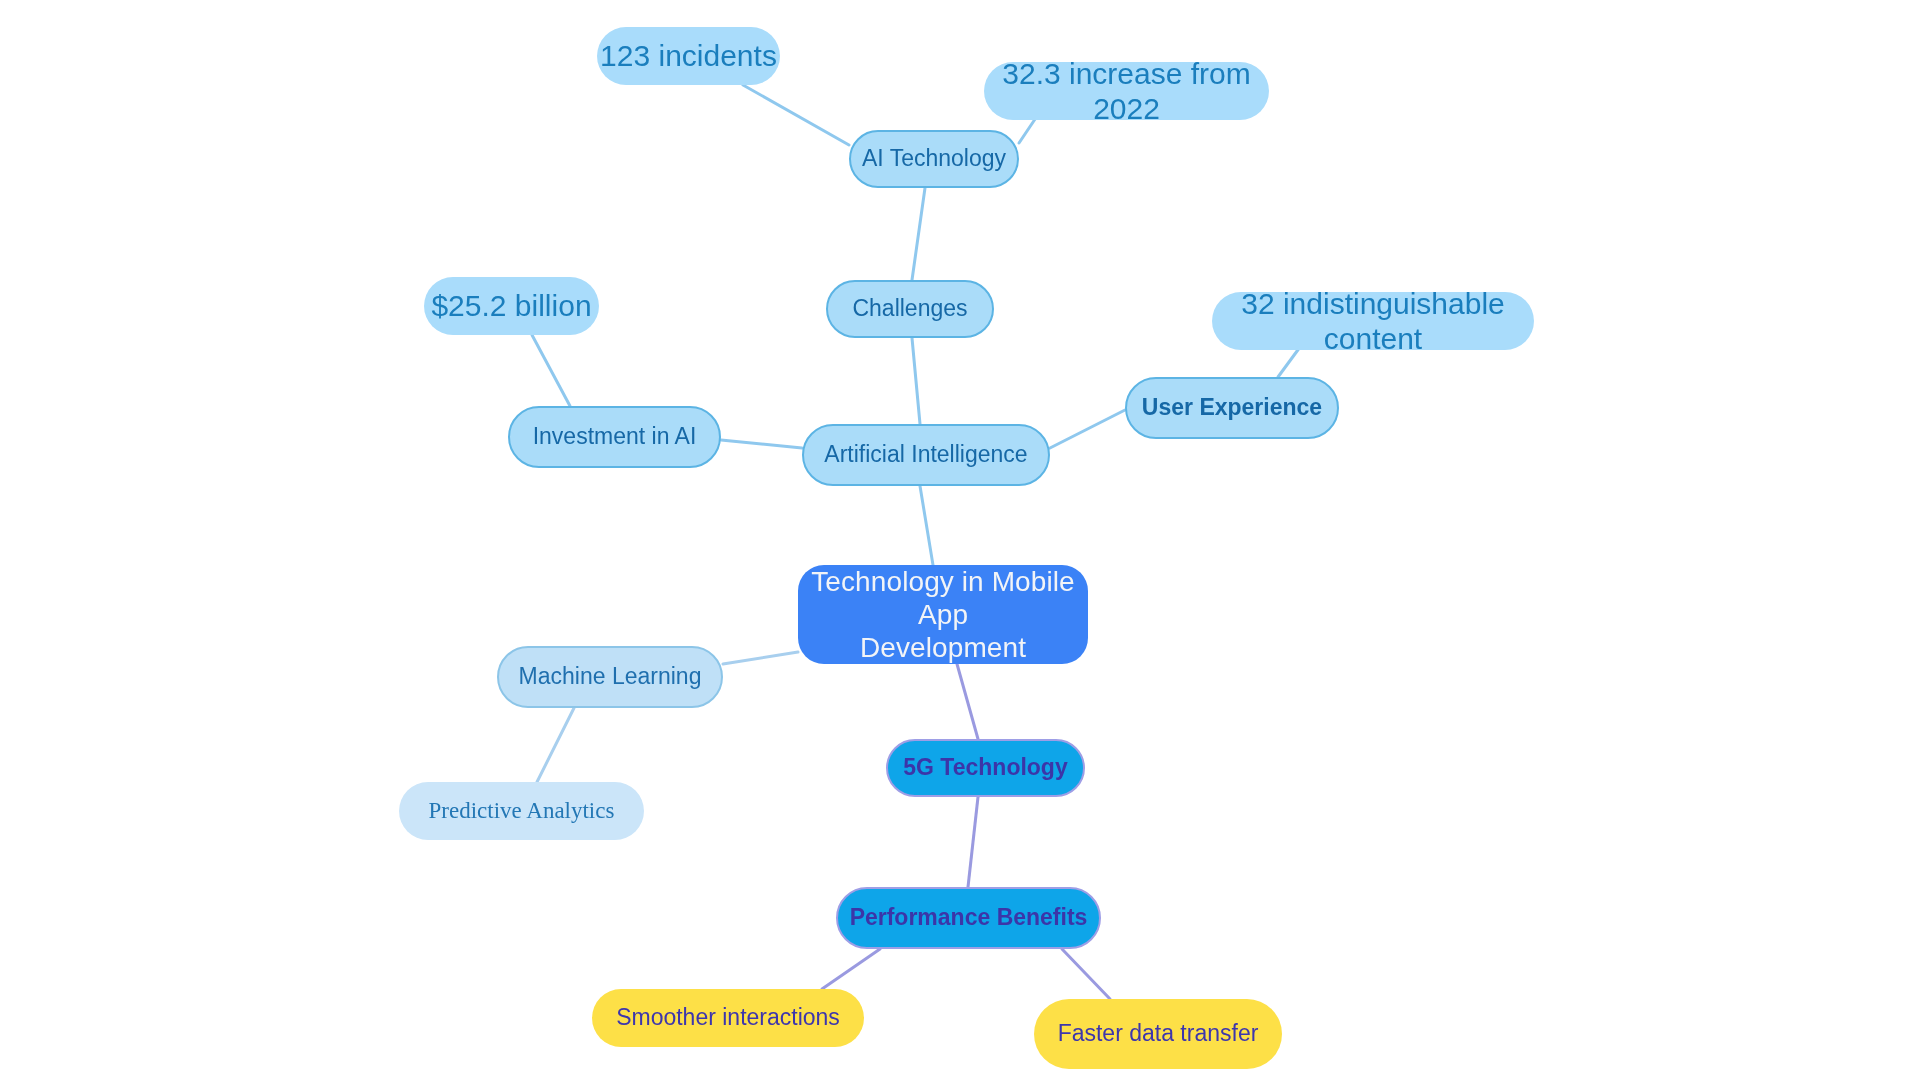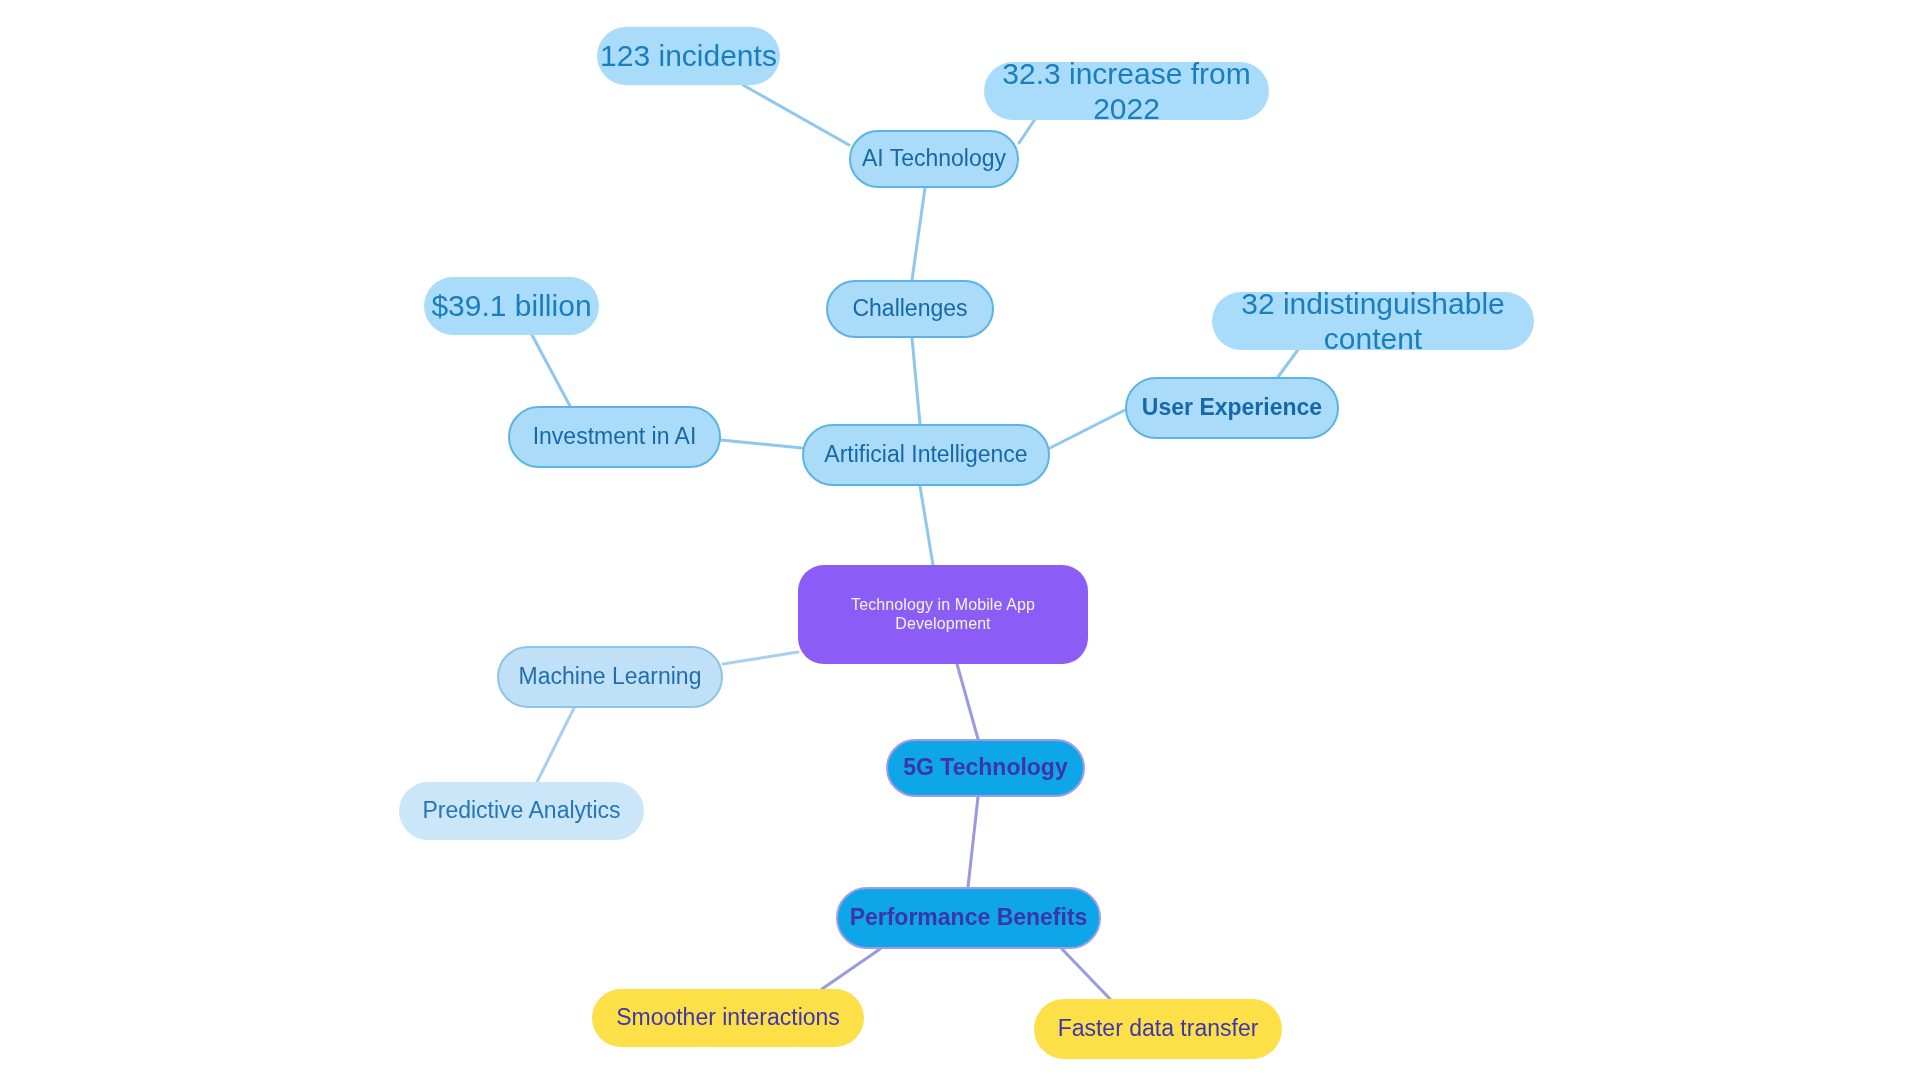--- a/index.html
+++ b/index.html
@@ -29,23 +29,23 @@
     display: flex;
     align-items: center;
     justify-content: center;
     text-align: center;
     border-radius: 999px;
     white-space: pre-line;
     line-height: 1.18;
   }
   .node-root {
     border-radius: 26px;
-    background: #8b5cf6;
+    background: #3b82f6;
     color: #f2f4f7;
-    font-size: 16px;
+    font-size: 28px;
     letter-spacing: 0.1px;
   }
   .node-blue {
     background: #aadcf9;
     border: 2px solid #5cb4e4;
     color: #1668a6;
     font-size: 23px;
   }
   .node-blue-soft {
     background: #bfe0f7;
@@ -57,20 +57,21 @@
     background: #a9dcfb;
     border: none;
     color: #1a7ebd;
     font-size: 30px;
   }
   .node-blue-pale-leaf {
     background: #cbe5f9;
     border: none;
     color: #2377b5;
     font-size: 23px;
+    font-family: Liberation Serif, serif;
   }
   .node-purple {
     background: #0ea5e9;
     border: 2px solid #9e9ee6;
     color: #3c35a8;
     font-size: 23px;
     font-weight: bold;
   }
   .node-purple-leaf {
     background: #fde047;
@@ -102,23 +103,23 @@
     </svg>
   <div id="node-layer">
       <div class="node node-root" style="left: 798px; top: 565px; width: 290px; height: 99px;">Technology in Mobile App
 Development</div>
       <div class="node node-blue" style="left: 802px; top: 424px; width: 248px; height: 62px;">Artificial Intelligence</div>
       <div class="node node-blue" style="left: 826px; top: 280px; width: 168px; height: 58px;">Challenges</div>
       <div class="node node-blue" style="left: 849px; top: 130px; width: 170px; height: 58px;">AI Technology</div>
       <div class="node node-blue-leaf" style="left: 597px; top: 27px; width: 183px; height: 58px;">123 incidents</div>
       <div class="node node-blue-leaf" style="left: 984px; top: 18px; width: 285px; height: 58px; margin-top: 44px;">32.3 increase from 2022</div>
       <div class="node node-blue" style="left: 508px; top: 406px; width: 213px; height: 62px;">Investment in AI</div>
-      <div class="node node-blue-leaf" style="left: 424px; top: 277px; width: 175px; height: 58px;">$39.1 billion</div>
+      <div class="node node-blue-leaf" style="left: 424px; top: 277px; width: 175px; height: 58px;">$25.2 billion</div>
       <div class="node node-blue" style="left: 1125px; top: 377px; width: 214px; height: 62px; font-weight: bold;">User Experience</div>
       <div class="node node-blue-leaf" style="left: 1212px; top: 255px; width: 322px; height: 58px; margin-top: 37px;">32 indistinguishable content</div>
       <div class="node node-blue-soft" style="left: 497px; top: 646px; width: 226px; height: 62px;">Machine Learning</div>
       <div class="node node-blue-pale-leaf" style="left: 399px; top: 782px; width: 245px; height: 58px;">Predictive Analytics</div>
       <div class="node node-purple" style="left: 886px; top: 739px; width: 199px; height: 58px;">5G Technology</div>
       <div class="node node-purple" style="left: 836px; top: 887px; width: 265px; height: 62px;">Performance Benefits</div>
       <div class="node node-purple-leaf" style="left: 592px; top: 989px; width: 272px; height: 58px;">Smoother interactions</div>
-      <div class="node node-purple-leaf" style="left: 1034px; top: 999px; width: 248px; height: 60px;">Faster data transfer</div>
+      <div class="node node-purple-leaf" style="left: 1034px; top: 999px; width: 248px; height: 70px;">Faster data transfer</div>
     </div>
 </div>
 
 </body></html>

